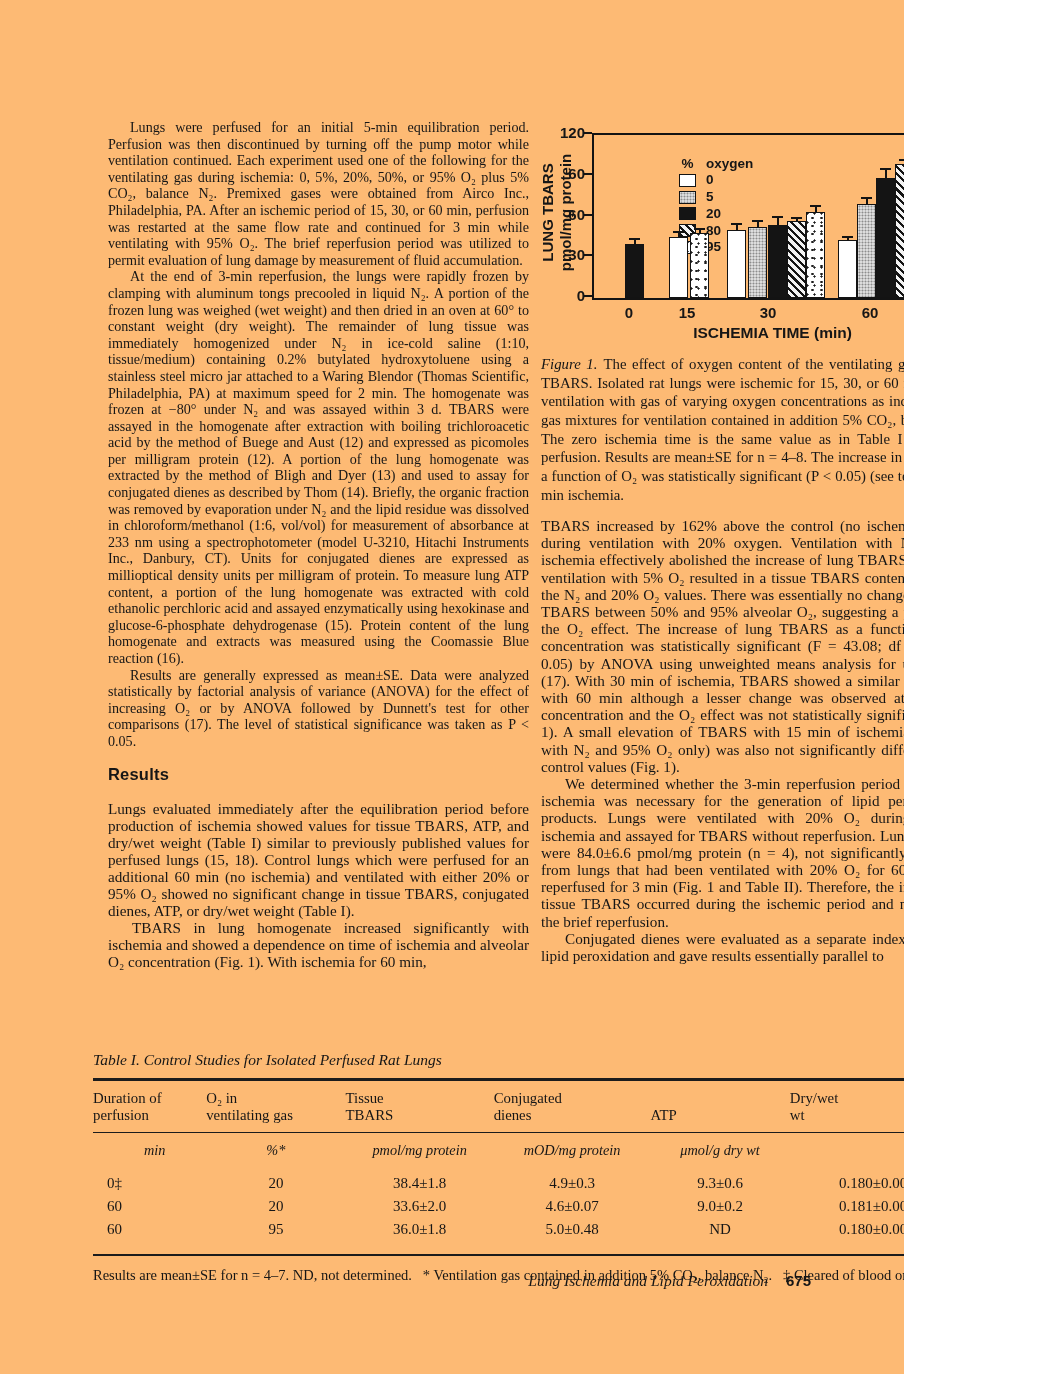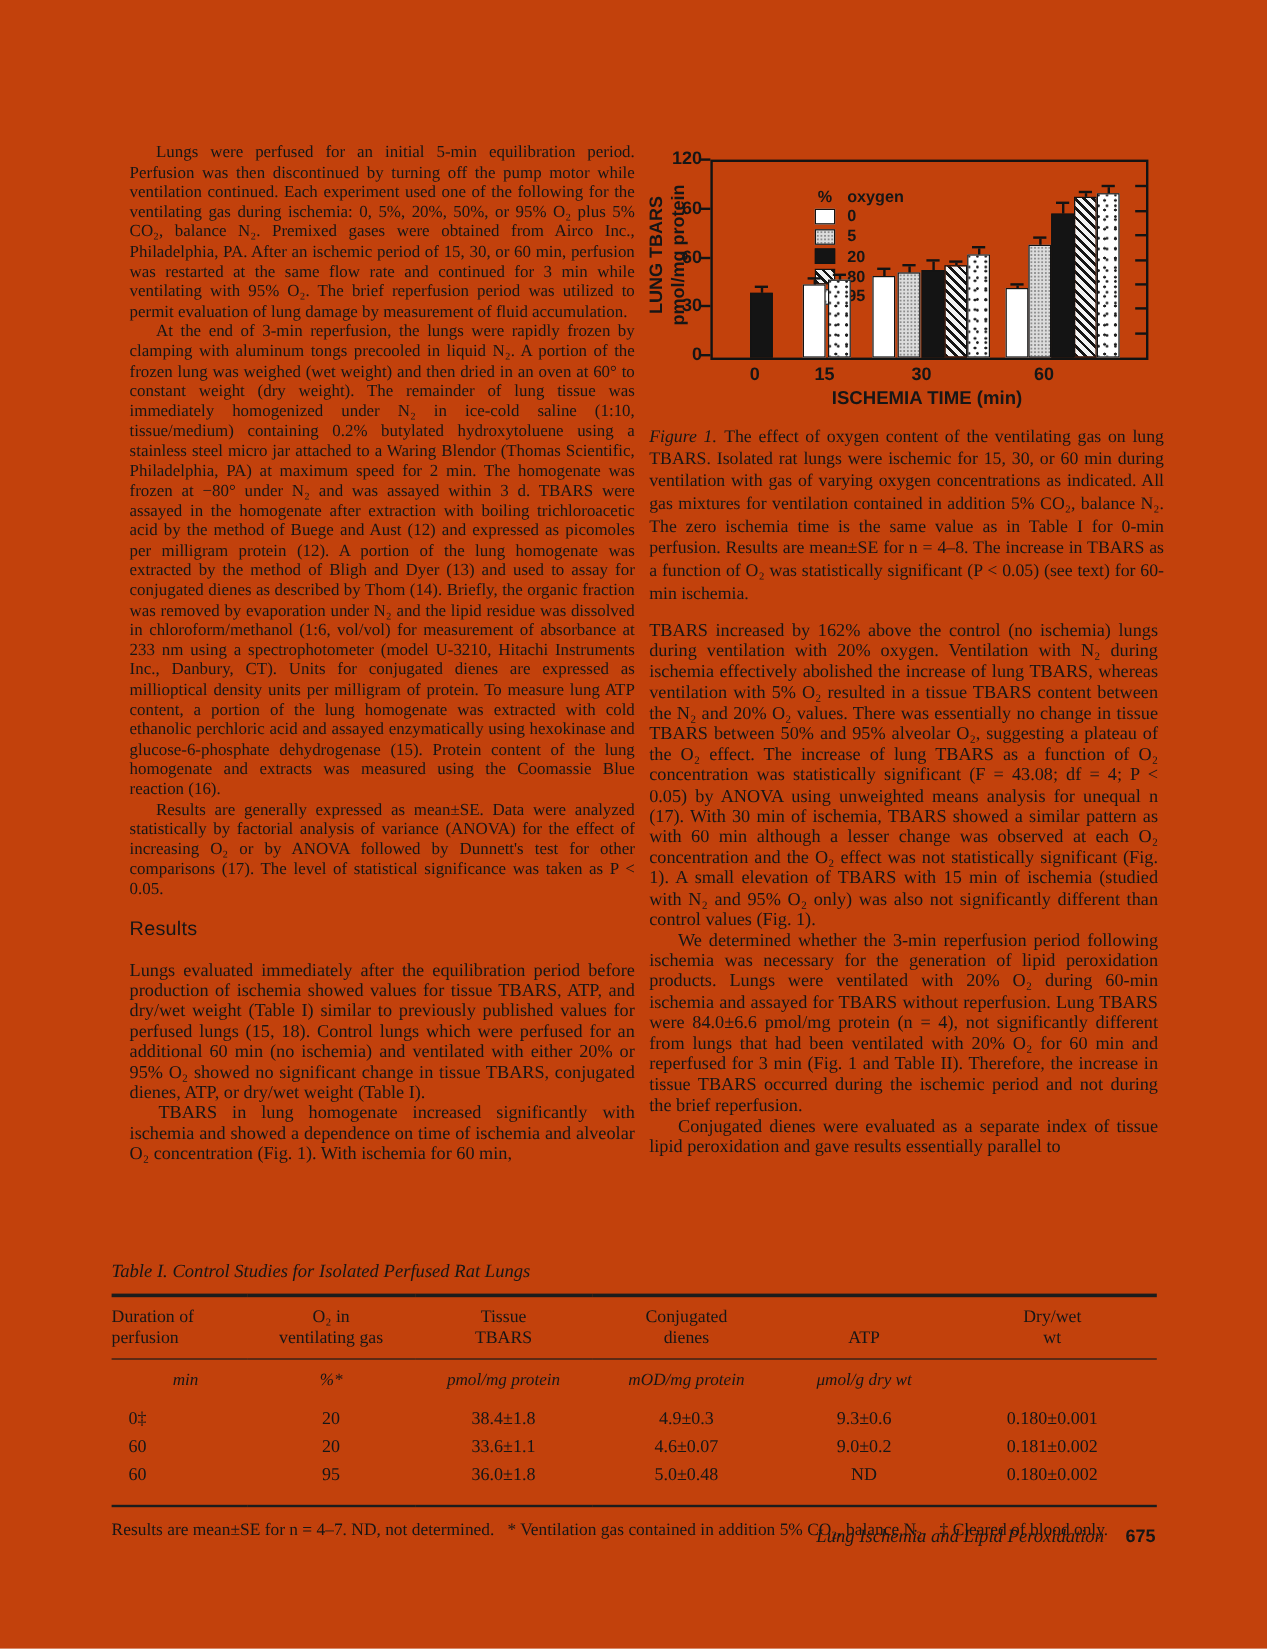--- a/index.html
+++ b/index.html
@@ -1,22 +1,22 @@
 <!DOCTYPE html>
 <html><head>
 <meta charset="utf-8">
 <title>Scanned journal page</title>
 <style>
   html,body{margin:0;padding:0;background:#ffffff;}
-  #page{position:relative;width:1056px;height:1374px;background:#c2410c;color:#161616;overflow:hidden;
+  #page{position:relative;width:904px;height:1374px;background:#fdba74;color:#161616;overflow:hidden;
         font-family:"Liberation Serif", serif;}
   
   #left-col{position:absolute;left:108px;top:119px;width:421px;}
   .methods p{font-size:14.1px;line-height:16.6px;text-align:justify;text-indent:22px;margin:0;}
-  #results-heading{font-family:"Liberation Sans", sans-serif;font-weight:normal;font-size:16.5px;
+  #results-heading{font-family:"Liberation Sans", sans-serif;font-weight:bold;font-size:16.5px;
         margin:15px 0 16px 0;letter-spacing:.2px;}
   .results-left p{font-size:15.2px;line-height:17px;text-align:justify;margin:0;}
   .results-left p.indent{text-indent:24px;}
   
   #figure-1{position:absolute;left:541px;top:116px;width:455px;height:234px;
         font-family:"Liberation Sans", sans-serif;font-weight:bold;}
   #plot-box{position:absolute;left:51px;top:17px;width:361px;height:163px;border:2px solid #131313;box-sizing:content-box;}
   #plot-inner{position:absolute;inset:0;}
   .bar{position:absolute;bottom:0;box-sizing:border-box;border:1.5px solid #131313;}
   .p-open{background:#ffffff;}
@@ -47,21 +47,21 @@
   
   #fig-caption{position:absolute;left:541px;top:340px;width:429px;font-size:14.8px;line-height:18.7px;text-align:justify;}
   .cap-label{font-style:italic;margin-right:6px;}
   #right-text{position:absolute;left:541px;top:517px;width:424px;}
   #right-text p{font-size:15.2px;line-height:17.2px;text-align:justify;margin:0;}
   #right-text p.indent{text-indent:24px;}
   
   #table-block{position:absolute;left:93px;top:1051px;width:871px;}
   #table-caption{font-style:italic;font-size:15.5px;margin:0 0 9px 0;}
   table{width:100%;border-collapse:collapse;border-top:3px solid #1c1c1c;border-bottom:2px solid #1c1c1c;}
-  .hdr th{font-weight:normal;font-size:14.8px;line-height:17px;text-align:center;vertical-align:bottom;
+  .hdr th{font-weight:normal;font-size:14.8px;line-height:17px;text-align:left;vertical-align:bottom;
         white-space:pre-line;padding:9px 0 8px 0;border-bottom:1.5px solid #1c1c1c;}
   .hdr th.c1{text-align:left;}
   .units td{font-style:italic;font-size:14.3px;text-align:center;padding:9px 0 10px 0;}
   .units td.c1{text-align:center;padding-left:10px;}
   tbody td{font-size:15px;text-align:center;padding:3px 0;}
   tbody td.c1{text-align:left;padding-left:14px;}
   tbody tr:first-child td{padding-top:6px;}
   tbody tr:last-child td{padding-bottom:16px;}
   #table-footnote{font-size:14.5px;margin-top:11px;white-space:pre-wrap;}
   
@@ -221,21 +221,21 @@
             <td class="c1">0‡</td>
             <td>20</td>
             <td>38.4±1.8</td>
             <td>4.9±0.3</td>
             <td>9.3±0.6</td>
             <td>0.180±0.001</td>
           </tr>
           <tr>
             <td class="c1">60</td>
             <td>20</td>
-            <td>33.6±1.1</td>
+            <td>33.6±2.0</td>
             <td>4.6±0.07</td>
             <td>9.0±0.2</td>
             <td>0.181±0.002</td>
           </tr>
           <tr>
             <td class="c1">60</td>
             <td>95</td>
             <td>36.0±1.8</td>
             <td>5.0±0.48</td>
             <td>ND</td>

